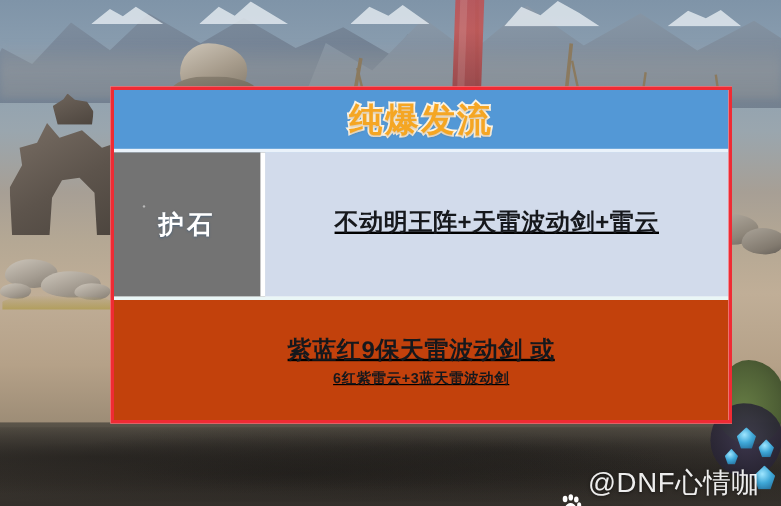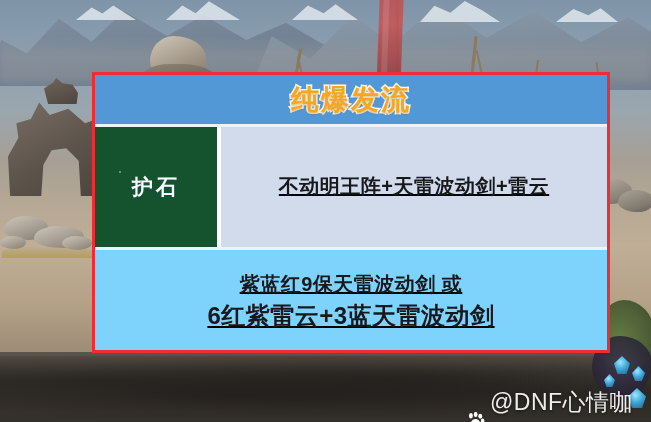--- a/index.html
+++ b/index.html
@@ -222,21 +222,21 @@
     display: flex;
     width: 100%;
     box-sizing: border-box;
   }
   .row-1 { height: 123px; border-bottom: 3px solid #eaf6f6; }
   .row-2 { height: 103px; }
 
   .cell-label {
     width: 126px;
     flex: 0 0 126px;
-    background: #14532d;
+    background: #737373;
     display: flex;
     align-items: center;
     justify-content: center;
     border-right: 4px solid #ffffff;
     box-sizing: border-box;
   }
   .label-text {
     color: #ffffff;
     font-size: 21px;
     font-weight: bold;
@@ -248,32 +248,32 @@
     flex: 1 1 auto;
     display: flex;
     align-items: center;
     justify-content: center;
     flex-direction: column;
     box-sizing: border-box;
     padding: 0 8px;
     text-decoration: underline;
   }
   .cell-value.v1 { background: #d2dbeb; }
-  .cell-value.v2 { background: #7dd3fc; }
+  .cell-value.v2 { background: #c2410c; }
 
   .value-text {
     color: #16181c;
     font-size: 20px;
     font-weight: bold;
     letter-spacing: 0.5px;
     line-height: 1.38;
     text-align: center;
     white-space: nowrap;
   }
-  .value-text.sub { font-size: 24px; }
+  .value-text.sub { font-size: 12px; }
 
   
   .speck { position: absolute; background: rgba(255,255,255,0.5); border-radius: 50%; }
 
   
   #watermark {
     position: absolute;
     left: 466px;
     top: 387px;
     display: flex;

